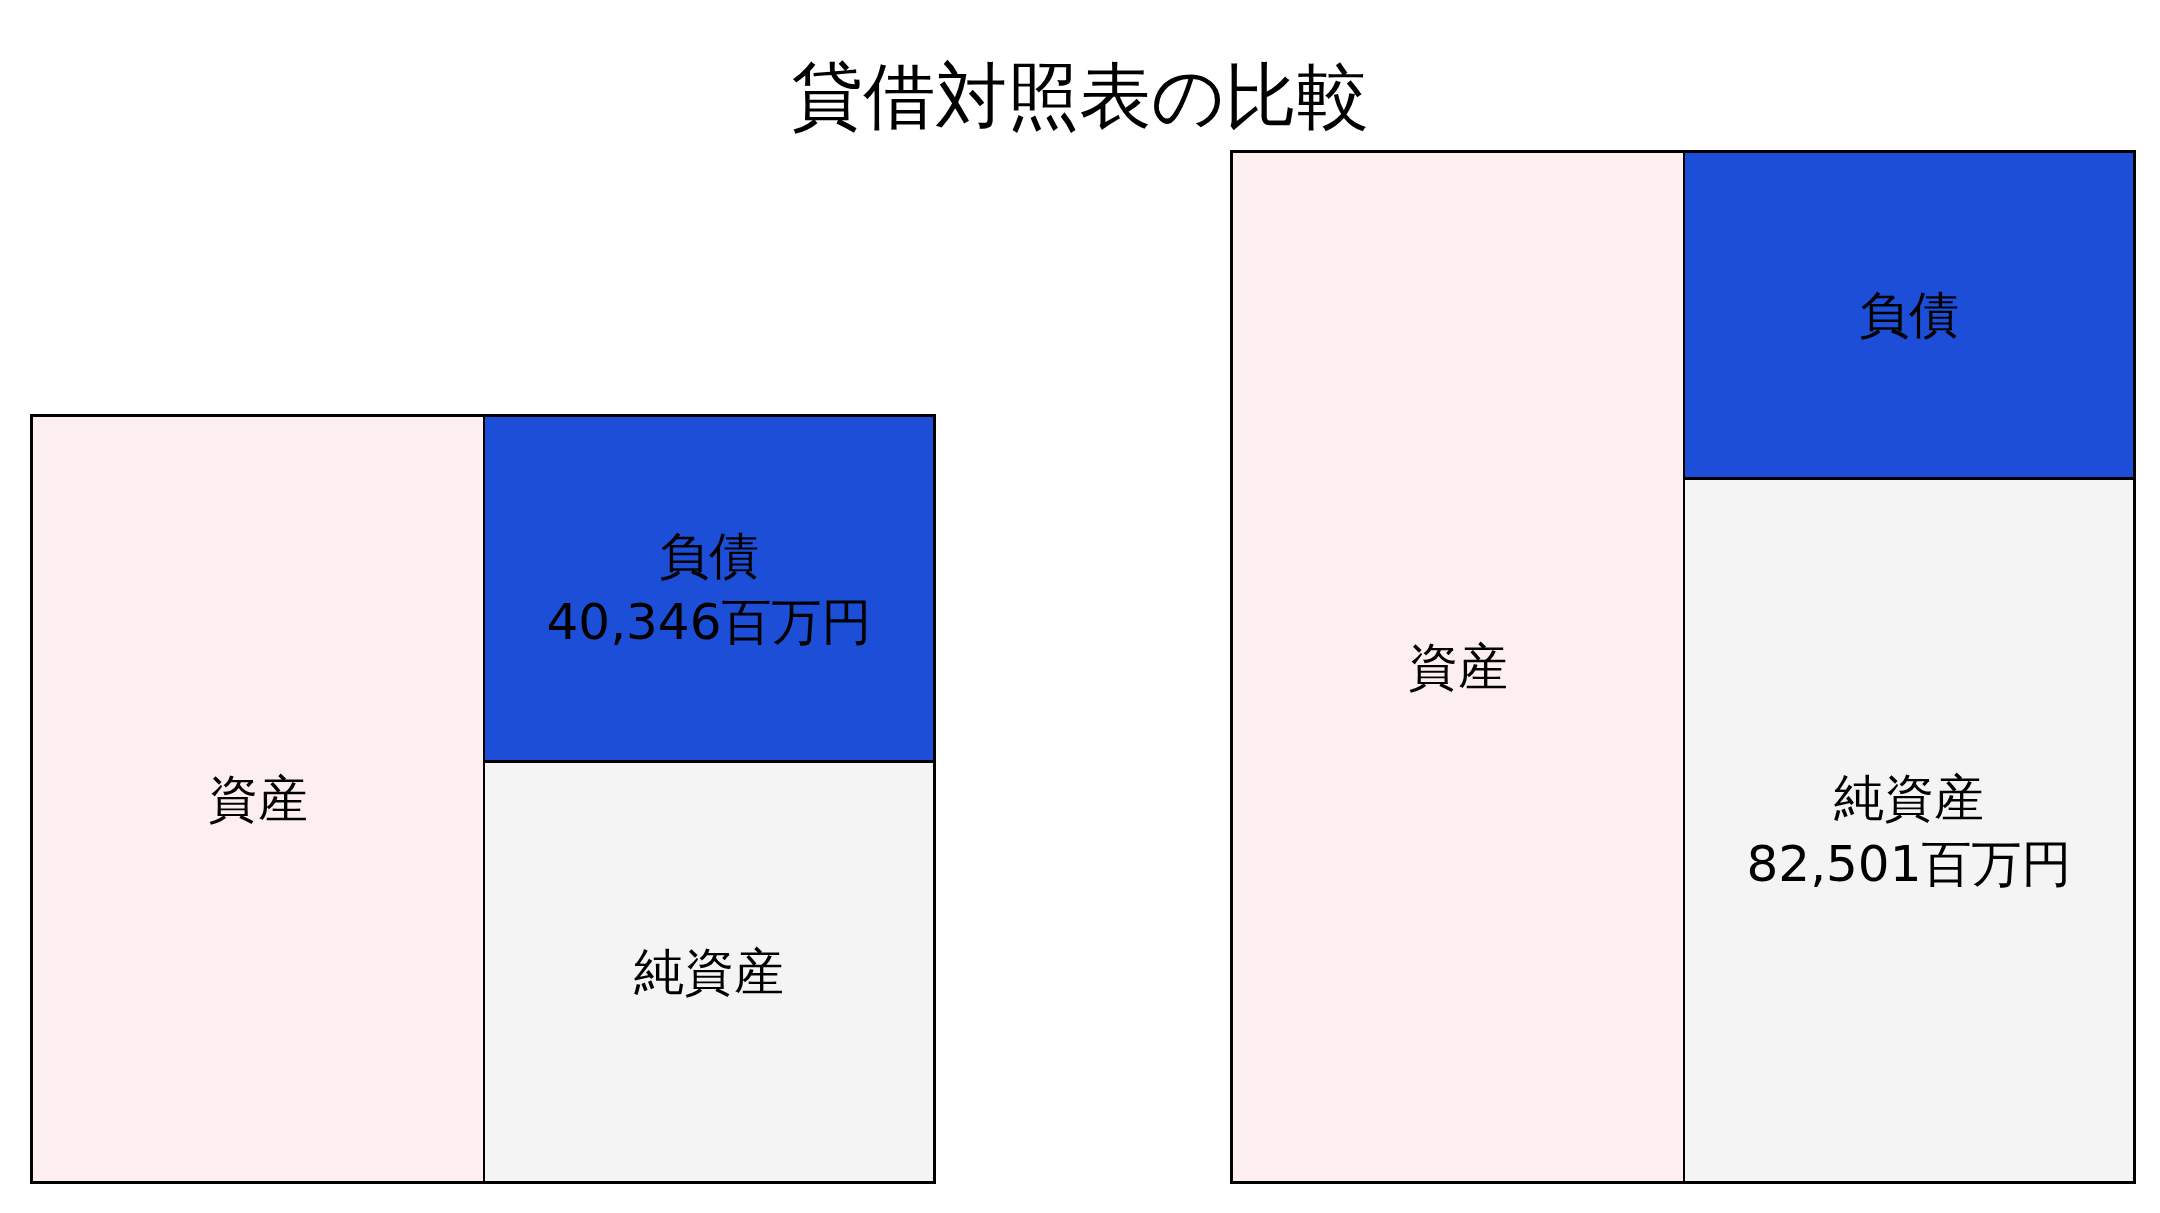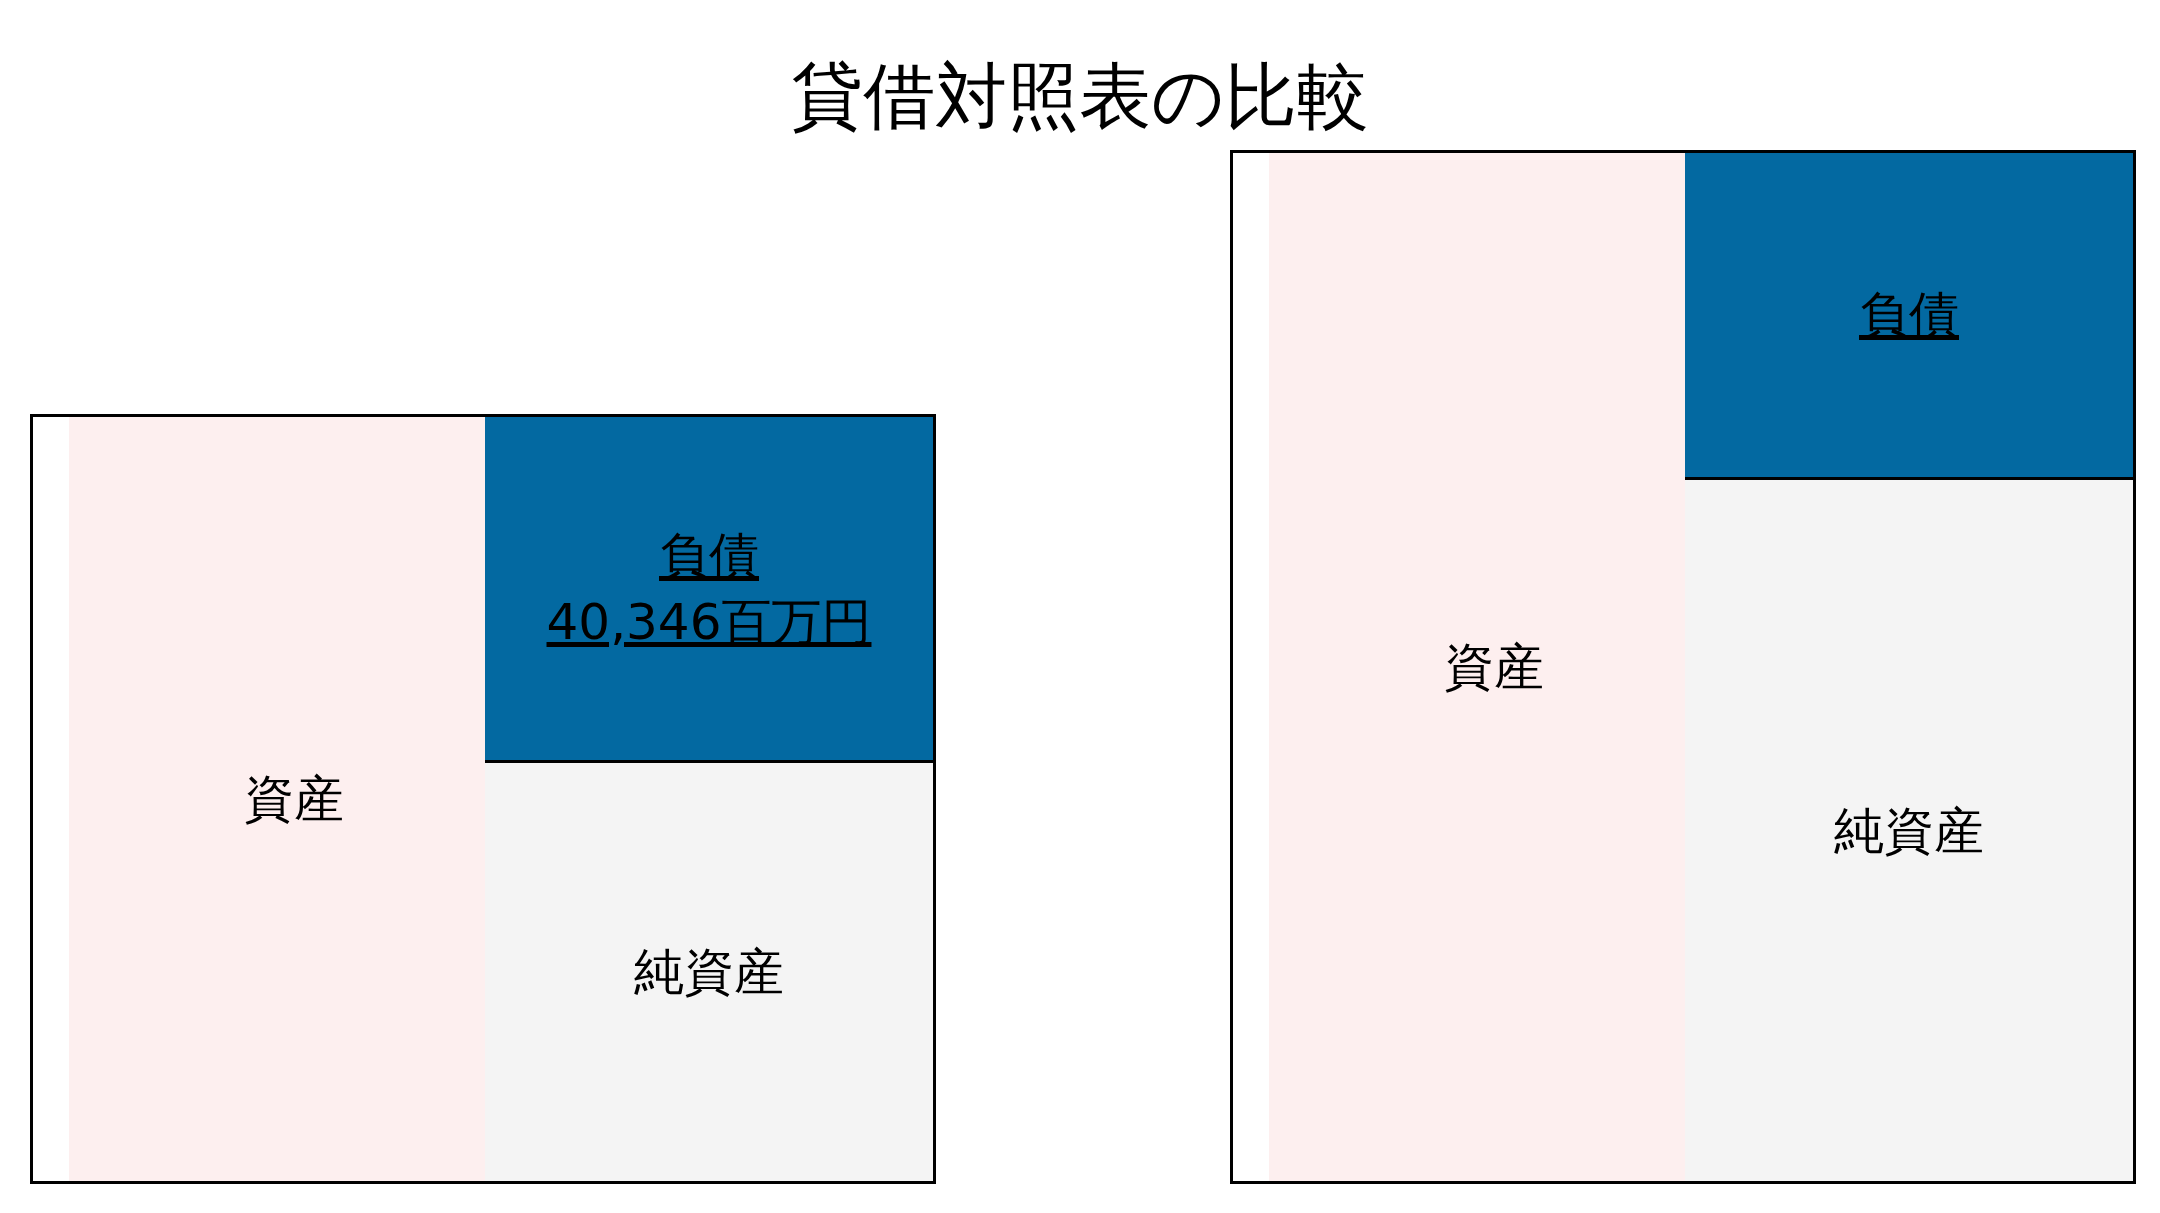--- a/index.html
+++ b/index.html
@@ -3,22 +3,22 @@
 <meta charset="utf-8">
 <style>
   html, body { margin: 0; padding: 0; background: #ffffff; }
   body { width: 2160px; height: 1213px; position: relative; overflow: hidden;
          font-family: "DejaVu Sans", "Liberation Sans", sans-serif; color: #000; }
   .title { position: absolute; left: 0; width: 2160px; top: 44px; text-align: center;
            font-size: 72px; line-height: 104px; font-weight: normal; }
   .bs { position: absolute; box-sizing: border-box; border: 3px solid #000; }
   .cell { position: absolute; box-sizing: border-box; display: flex; flex-direction: column;
           align-items: center; justify-content: center; text-align: center; }
-  .assets { background: #fdefef; border-right: 2px solid #000; margin-left: 36px; }
-  .liab { background: #0369a1; border-bottom: 3px solid #000; text-decoration: underline; }
+  .assets { background: #fdefef; border-right: 2px solid #000; }
+  .liab { background: #1d4ed8; border-bottom: 3px solid #000; }
   .equity { background: #f4f4f4; text-align: right; }
   .lbl { font-size: 50px; line-height: 66px; white-space: nowrap; }
 </style>
 </head>
 <body>
 
 <div class="title">貸借対照表の比較</div>
 
 <div class="bs" style="left:30px; top:414px; width:906px; height:770px;">
   <div class="cell assets" style="left:0; top:0; width:452px; height:764px;">
@@ -35,14 +35,15 @@
 
 <div class="bs" style="left:1230px; top:150px; width:906px; height:1034px;">
   <div class="cell assets" style="left:0; top:0; width:452px; height:1028px;">
     <div class="lbl">資産</div>
   </div>
   <div class="cell liab" style="left:452px; top:0; width:448px; height:327px;">
     <div class="lbl">負債</div>
   </div>
   <div class="cell equity" style="left:452px; top:327px; width:448px; height:701px;">
     <div class="lbl">純資産</div>
+    <div class="lbl">82,501百万円</div>
   </div>
 </div>
 
 </body></html>

